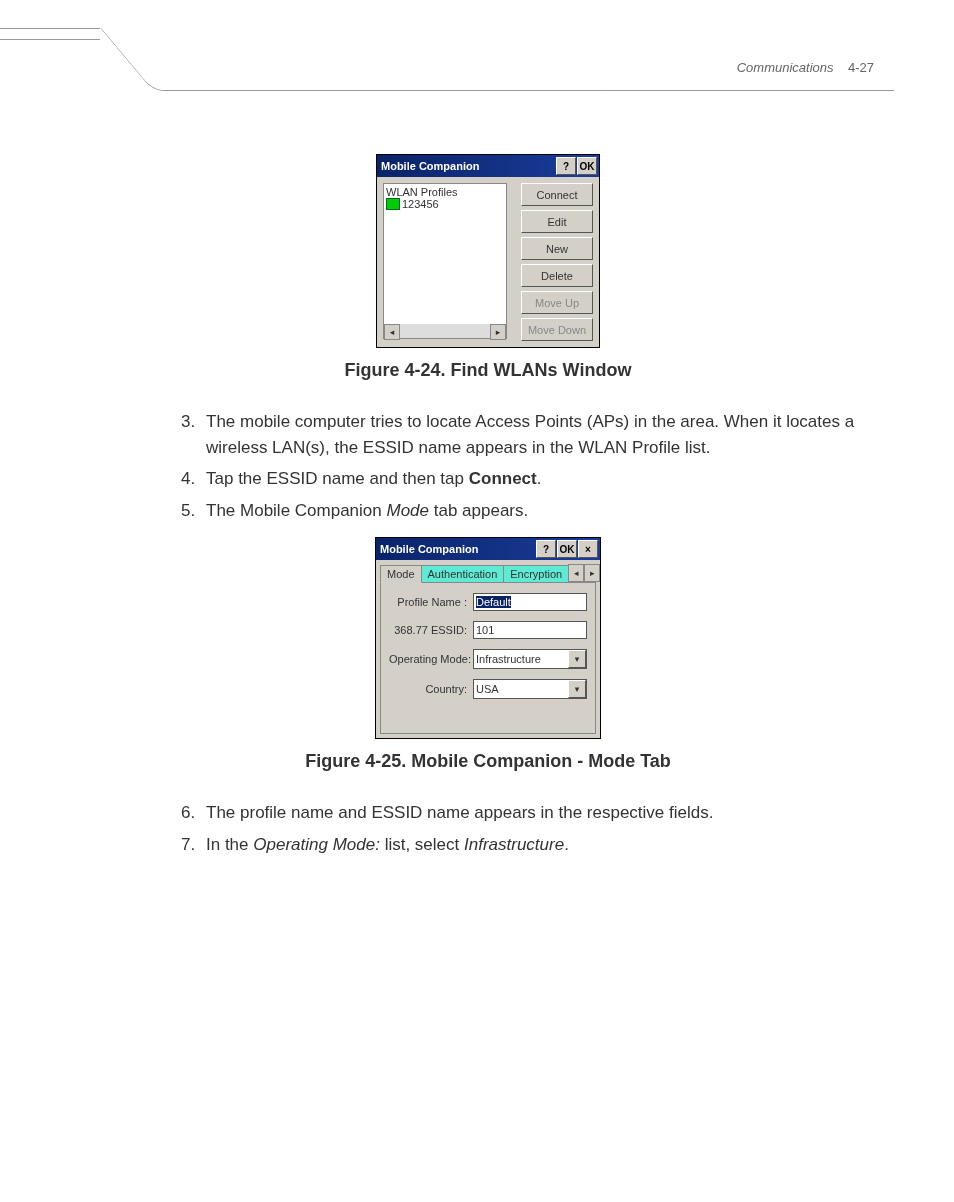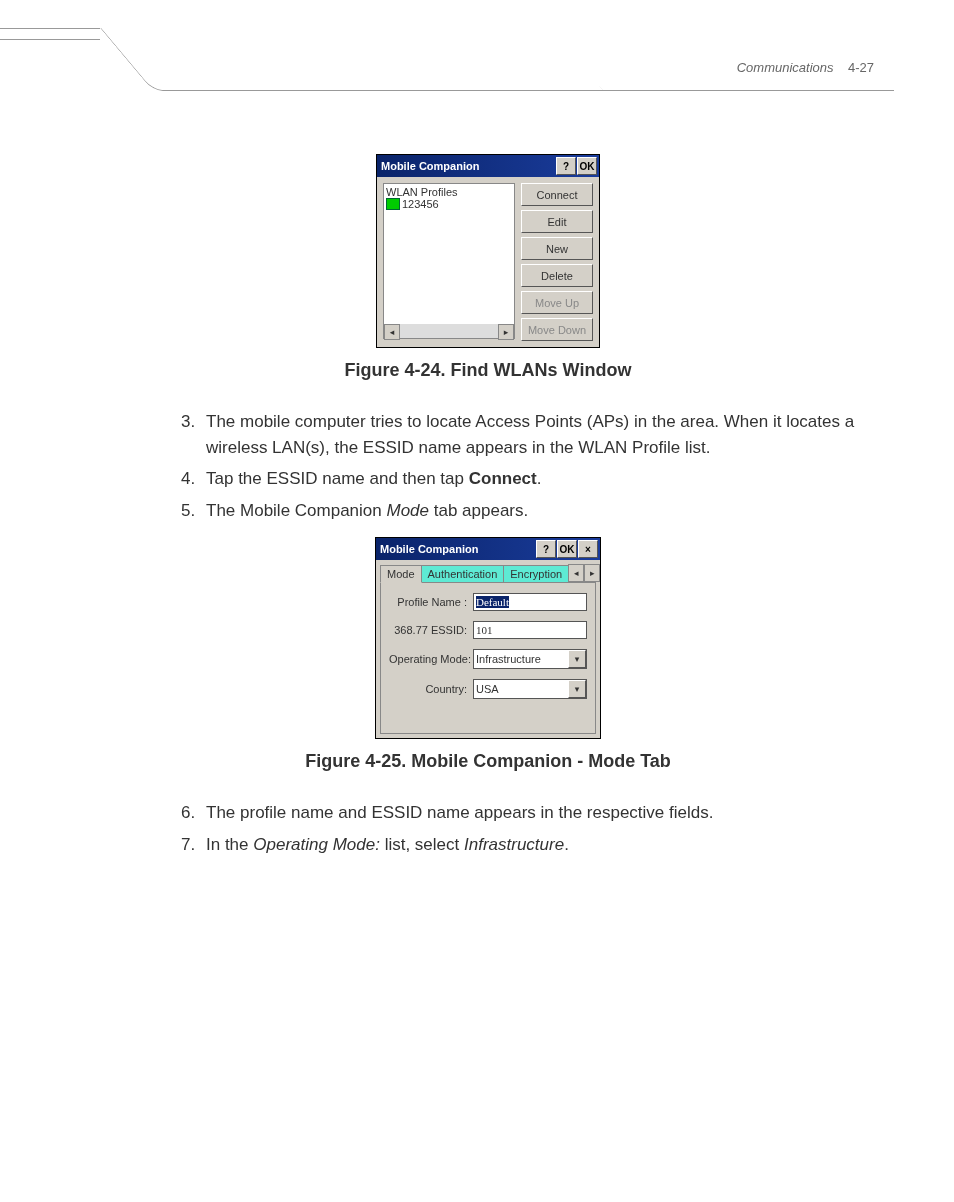--- a/index.html
+++ b/index.html
@@ -121,21 +121,21 @@
     background: #d4d0c8;
     color: #000;
     width: 18px; height: 16px;
     font-size: 10px;
     font-weight: bold;
     display:flex; align-items:center; justify-content:center;
     border: 1px solid #fff;
     border-right-color:#555; border-bottom-color:#555;
     margin-left: 1px;
   }
-  .win1-body { padding: 6px; display:flex; gap:6px; }
+  .win1-body { padding: 6px; display:flex; gap:14px; }
   .profile-box {
     background:#fff; border:1px solid #888;
     width: 128px; height: 150px;
     padding:2px;
     position:relative;
   }
   .profile-box .hdr { font-size:11px; }
   .profile-box .item { font-size:11px; display:flex; align-items:center; gap:2px;}
   .profile-box .item .ico {
     display:inline-block; width:12px; height:10px;
@@ -168,21 +168,21 @@
     margin-right:-1px;
   }
   .tab.active { background:#d4d0c8; position:relative; top:1px; border-bottom:1px solid #d4d0c8;}
   .tab-scroll { margin-left:auto; display:flex; }
   .tab-scroll .sb-btn { width:14px; height:16px; }
   .win2-body { border:1px solid #888; margin:0 4px 4px 4px; padding:10px 8px 24px 8px; background:#d4d0c8;}
   .field-row { display:flex; align-items:center; margin-bottom:10px; gap:6px;text-align:right;}
   .field-row label { width:78px; font-size:11px; white-space:nowrap;}
   .text-input {
     flex:1; height:16px; background:#fff; border:1px solid #555;
-    font-size:11px; padding:0 2px; font-family:Liberation Serif, serif;
+    font-size:11px; padding:0 2px; font-family:Liberation Sans, sans-serif;
     display:flex; align-items:center;
   }
   .text-input.sel span { background:#0a246a; color:#fff; }
   .select-wrap { flex:1; position:relative; }
   .select {
     height:18px; background:#fff; border:1px solid #555;
     font-size:11px; padding:0 16px 0 2px;
     display:flex; align-items:center;
   }
   .select-arrow {

